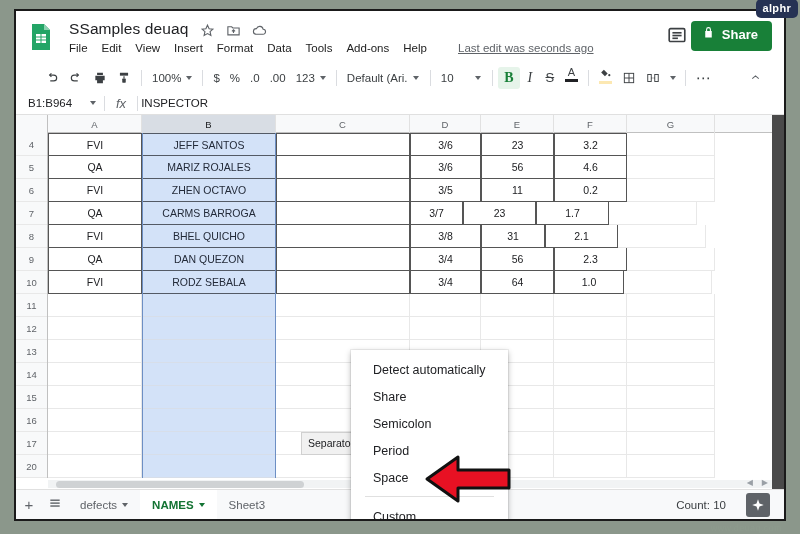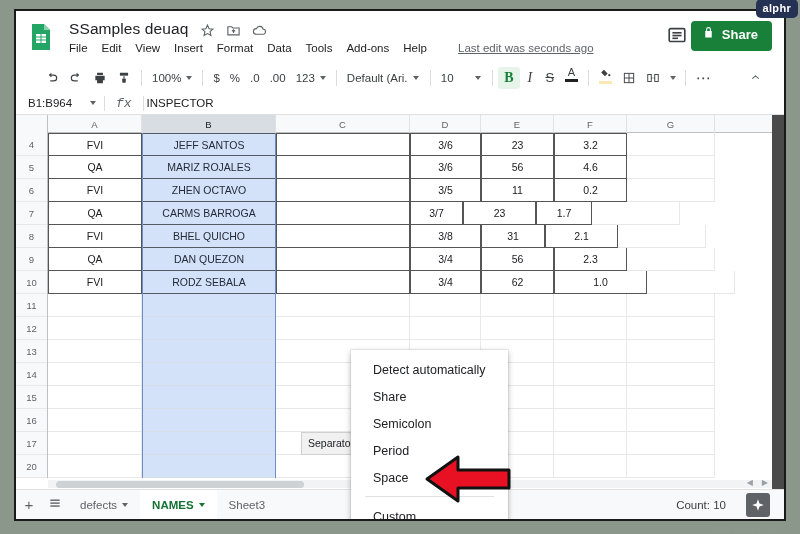--- a/index.html
+++ b/index.html
@@ -110,21 +110,21 @@
     border-bottom: 1px solid #e0e0e0;
     display: flex; align-items: center;
     font-size: 11.5px; color: #202124;
   }
   .namebox {
     width: 88px; padding-left: 12px;
     display: flex; align-items: center; justify-content: space-between;
     padding-right: 8px;
   }
   .fsep { width: 1px; height: 15px; background: #dadce0; }
-  .fx { padding: 0 11px; font-style: italic; font-family: Liberation Mono, monospace;
+  .fx { padding: 0 11px; font-style: italic; font-family: Liberation Sans, sans-serif;
         color: #5f6368; font-size: 13px; }
   .fvalue { padding-left: 3px; font-size: 11.5px; }
   
   .grid-wrap {
     position: absolute; left: 0; top: 104px;
     width: 100%; height: 374px;
     background: #fff; overflow: hidden;
   }
   .colhead {
     position: absolute; left: 0; top: 0; height: 18px; width: 100%;
@@ -487,21 +487,21 @@
             <div class="cell bordered" style="width: 73px;">11</div>
             <div class="cell bordered" style="width: 73px;">0.2</div>
             <div class="cell" style="width: 88px;"></div>
           </div>
           <div class="row">
             <div class="cell bordered" style="width: 94px;">QA</div>
             <div class="cell bordered selB" style="width: 134px;">CARMS BARROGA</div>
             <div class="cell bordered" style="width: 134px;"></div>
             <div class="cell bordered" style="width: 53px;">3/7</div>
             <div class="cell bordered" style="width: 73px;">23</div>
-            <div class="cell bordered" style="width: 56px;">1.7</div>
+            <div class="cell bordered" style="width: 73px;">1.7</div>
             <div class="cell" style="width: 88px;"></div>
           </div>
           <div class="row">
             <div class="cell bordered" style="width: 94px;">FVI</div>
             <div class="cell bordered selB" style="width: 134px;">BHEL QUICHO</div>
             <div class="cell bordered" style="width: 134px;"></div>
             <div class="cell bordered" style="width: 71px;">3/8</div>
             <div class="cell bordered" style="width: 64px;">31</div>
             <div class="cell bordered" style="width: 73px;">2.1</div>
             <div class="cell" style="width: 88px;"></div>
@@ -513,22 +513,22 @@
             <div class="cell bordered" style="width: 71px;">3/4</div>
             <div class="cell bordered" style="width: 73px;">56</div>
             <div class="cell bordered" style="width: 73px;">2.3</div>
             <div class="cell" style="width: 88px;"></div>
           </div>
           <div class="row">
             <div class="cell bordered" style="width: 94px;">FVI</div>
             <div class="cell bordered selB" style="width: 134px;">RODZ SEBALA</div>
             <div class="cell bordered" style="width: 134px;"></div>
             <div class="cell bordered" style="width: 71px;">3/4</div>
-            <div class="cell bordered" style="width: 73px;">62</div>
-            <div class="cell bordered" style="width: 93px;">1.0</div>
+            <div class="cell bordered" style="width: 73px;">64</div>
+            <div class="cell bordered" style="width: 70px;">1.0</div>
             <div class="cell" style="width: 88px;"></div>
           </div>
           <div class="row">
             <div class="cell" style="width: 94px;"></div>
             <div class="cell selB" style="width: 134px;"></div>
             <div class="cell" style="width: 134px;"></div>
             <div class="cell" style="width: 71px;"></div>
             <div class="cell" style="width: 73px;"></div>
             <div class="cell" style="width: 73px;"></div>
             <div class="cell" style="width: 88px;"></div>

